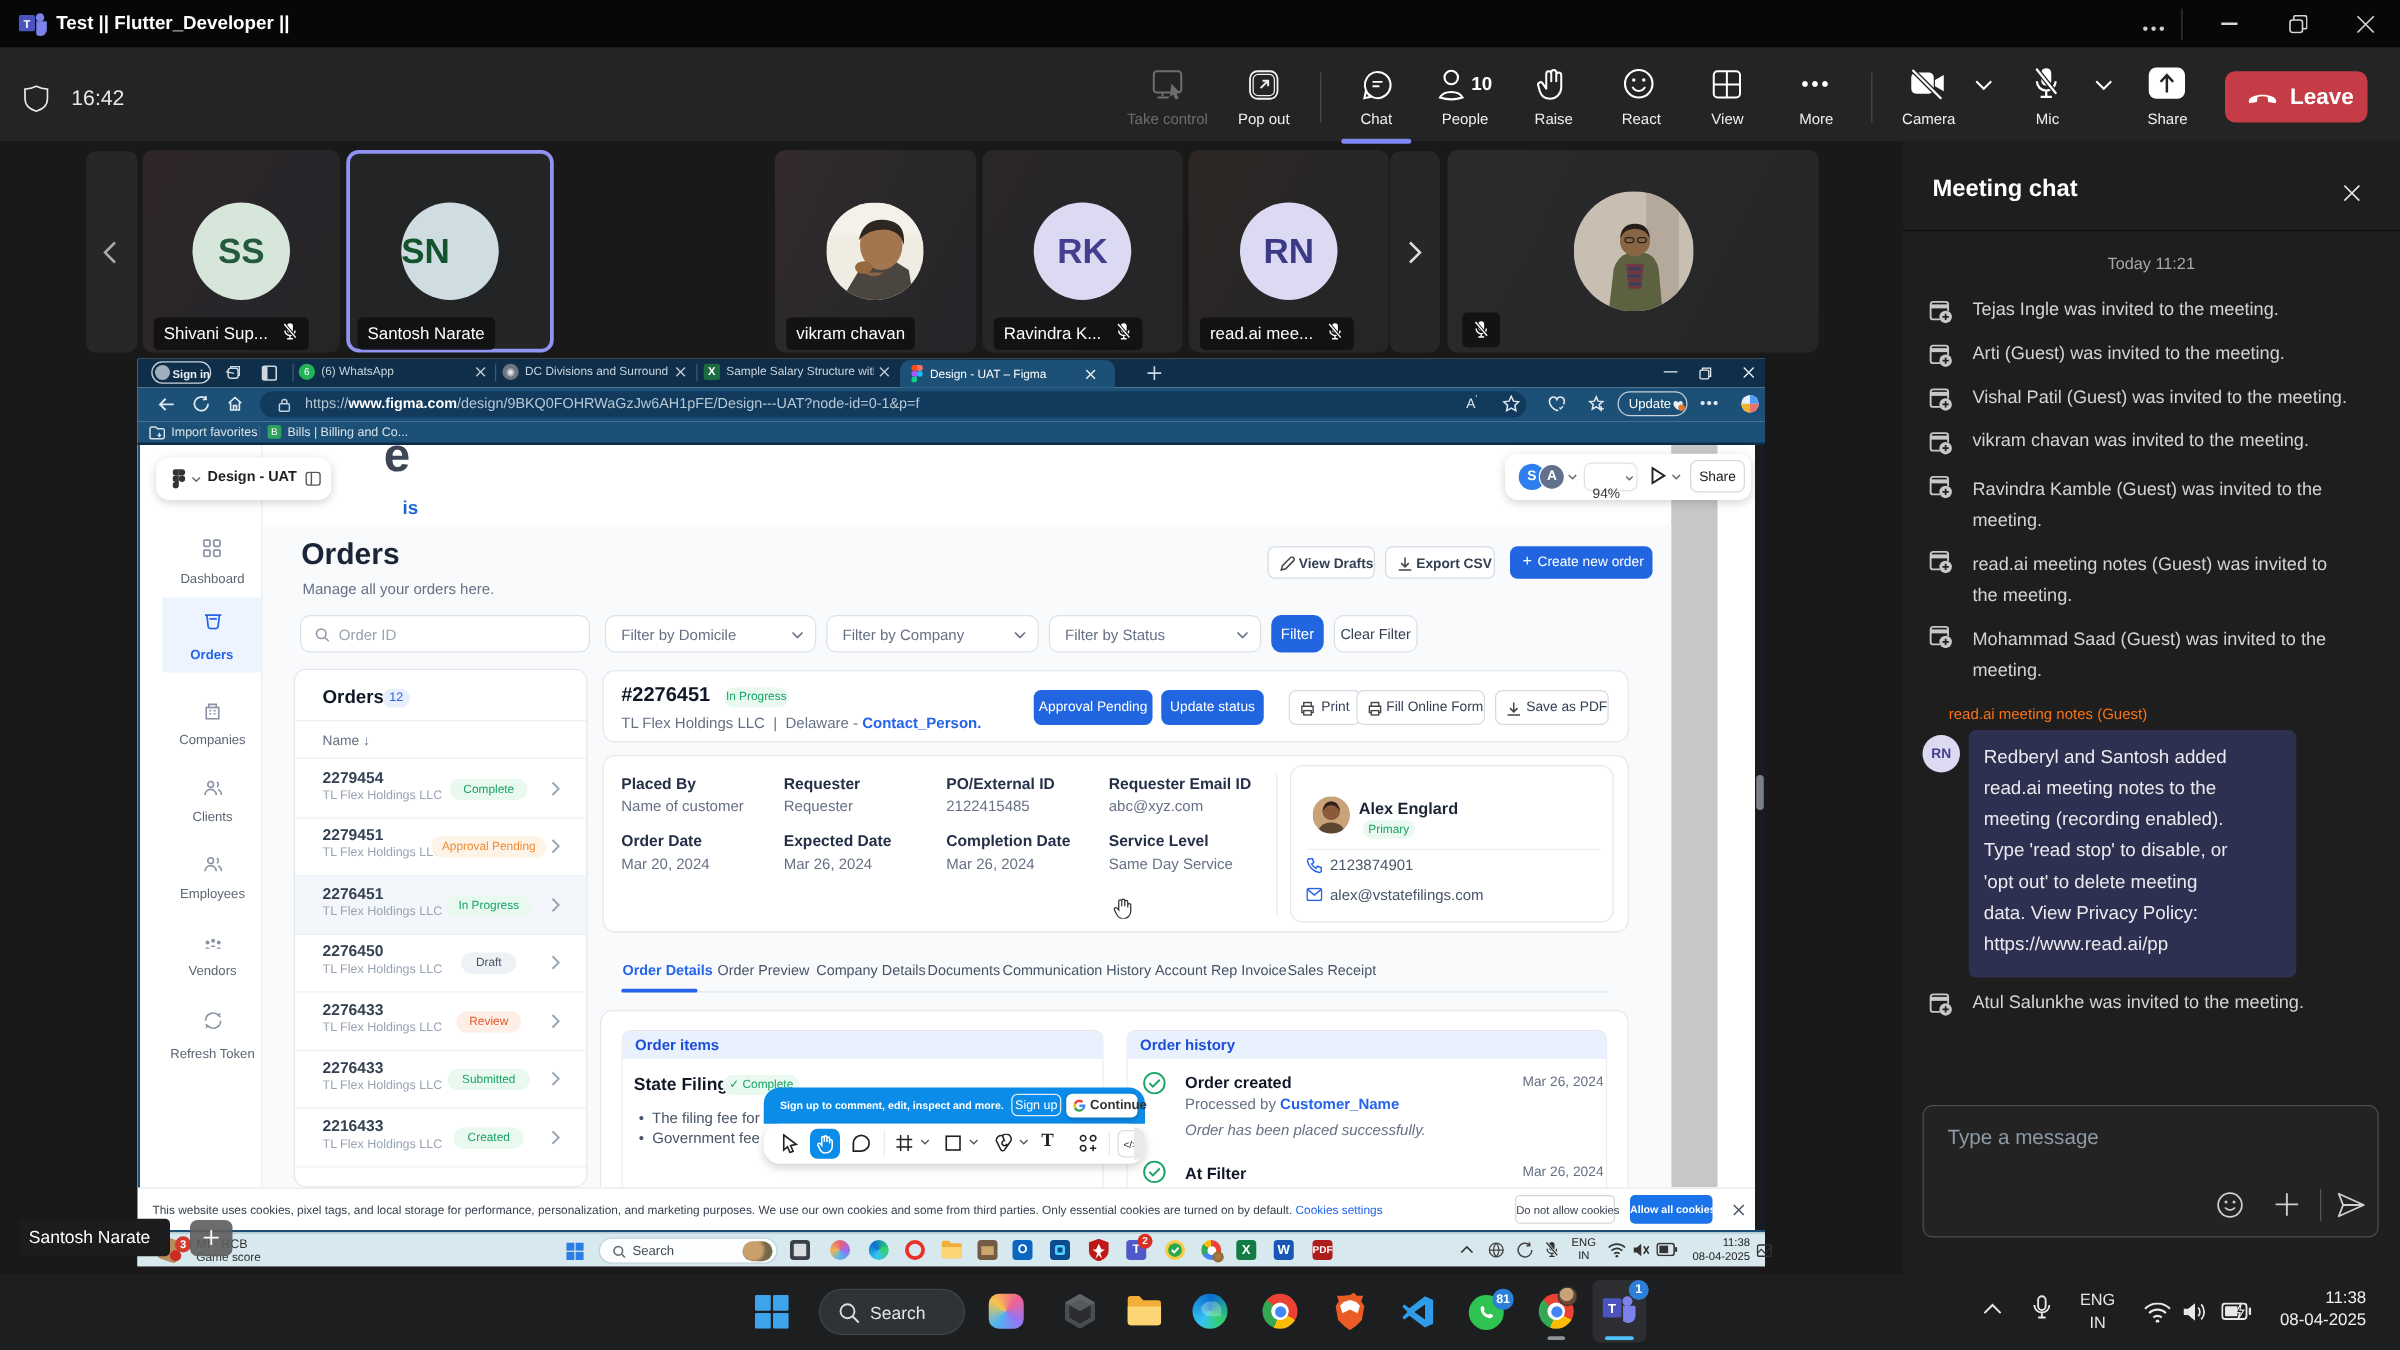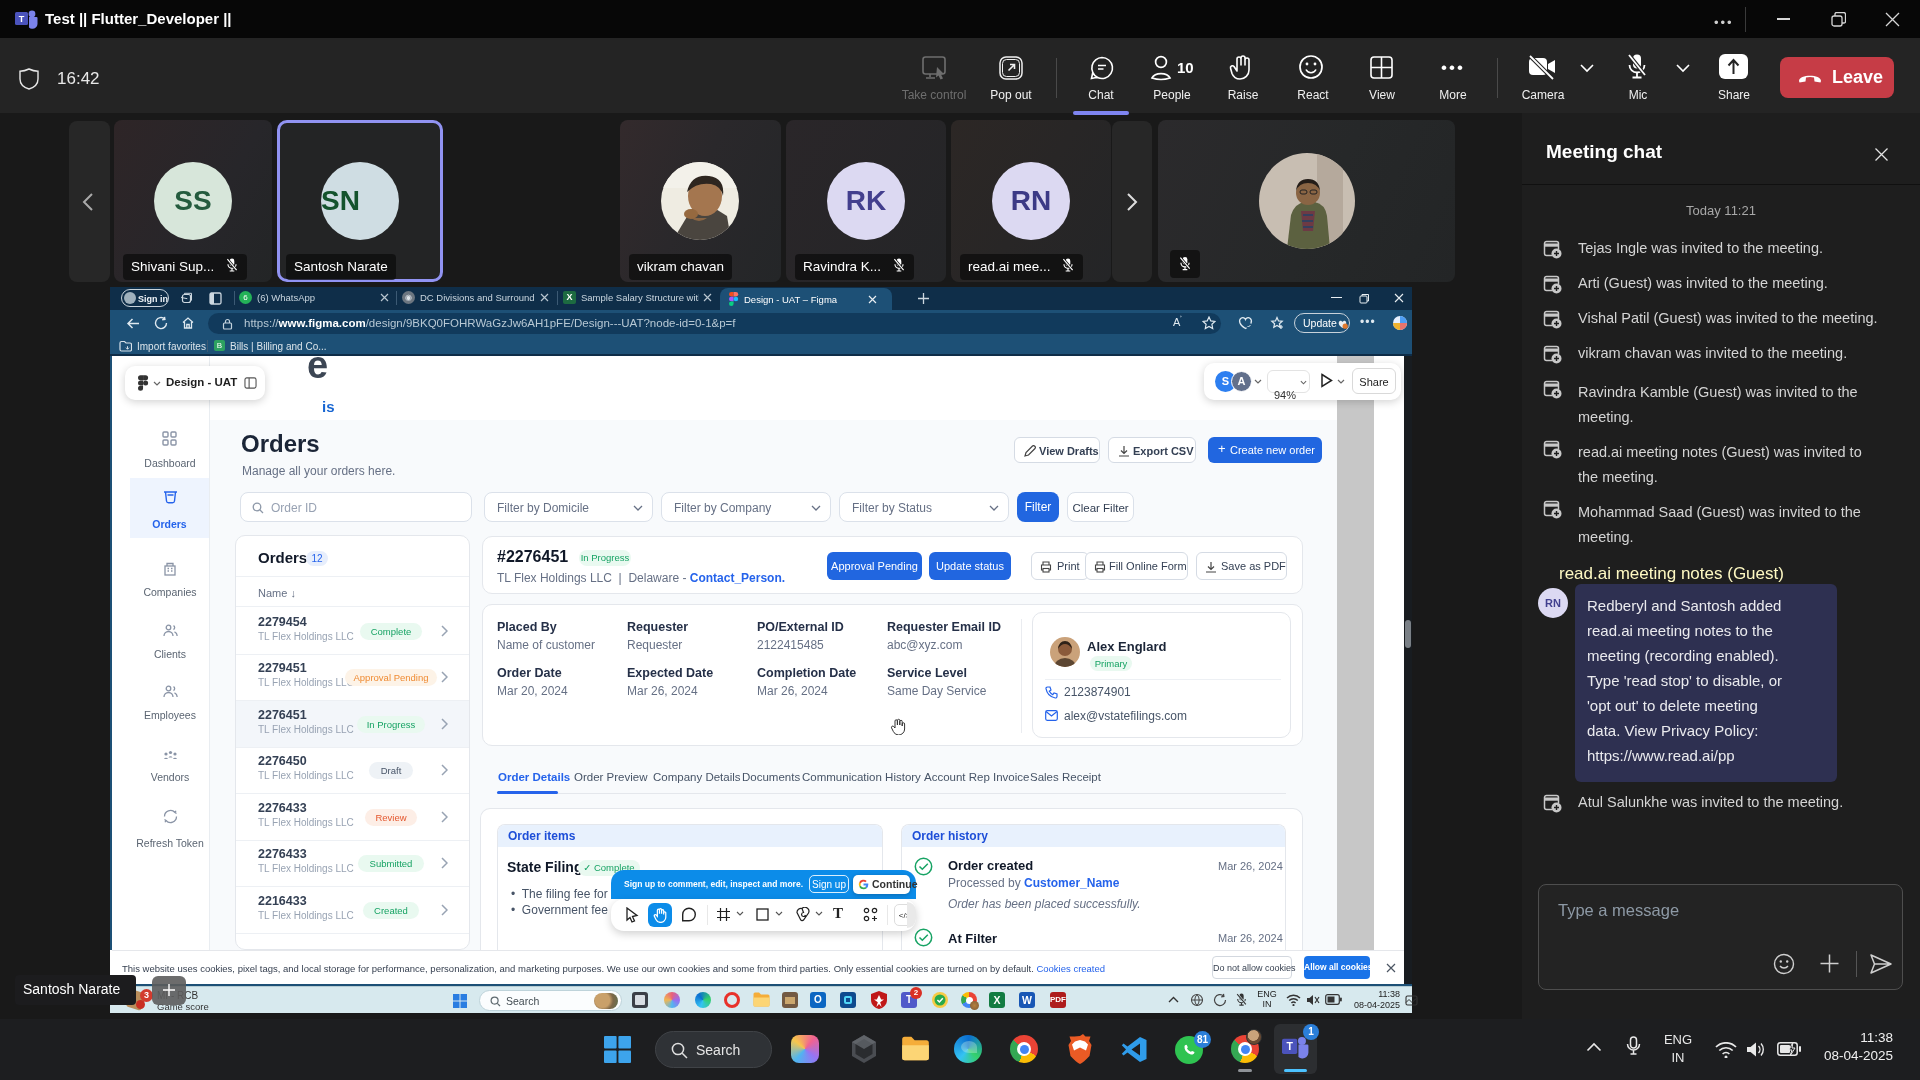--- a/index.html
+++ b/index.html
@@ -740,21 +740,21 @@
           <circle cx="3.5" cy="11.5" r="2.2" fill="none" stroke="#222" stroke-width="1.2"></circle>
           <path d="M11.5 9 v5 M9 11.5 h5" stroke="#222" stroke-width="1.2"></path>
         </svg>
       <div class="abs" style="left:276px;top:6px;width:1px;height:20px;background:#e8e8e8;"></div>
       <div class="abs" style="left:283px;top:5px;width:21px;height:22px;border:1px solid #ddd;border-radius:5px;font-size:8px;color:#222;text-align:center;line-height:22px;">&lt;/&gt;</div>
       <div class="abs" style="left:296px;top:3px;width:9px;height:26px;background:#e9e9e9;border-radius:0 12px 12px 0;"></div>
     </div>
   </div>
 
   <div class="abs" id="cookie" style="left:2px;top:663px;width:1292px;height:34px;background:#fff;border-top:1px solid #e5e7eb;">
-    <div class="abs" style="left:10px;top:12px;font-size:9.5px;color:#374151;white-space:nowrap;">This website uses cookies, pixel tags, and local storage for performance, personalization, and marketing purposes. We use our own cookies and some from third parties. Only essential cookies are turned on by default. <span style="color:#2563eb;">Cookies created</span></div>
+    <div class="abs" style="left:10px;top:12px;font-size:9.5px;color:#374151;white-space:nowrap;">This website uses cookies, pixel tags, and local storage for performance, personalization, and marketing purposes. We use our own cookies and some from third parties. Only essential cookies are turned on by default. <span style="color:#2563eb;">Cookies settings</span></div>
     <div class="abs" style="left:1100px;top:5px;width:80px;height:23px;background:#fff;border:1px solid #d3d8df;border-radius:4px;font-size:9px;color:#374151;text-align:center;line-height:23px;white-space:nowrap;">Do not allow cookies</div>
     <div class="abs" style="left:1192px;top:5px;width:66px;height:23px;background:#1a73e8;border-radius:4px;font-size:8.5px;color:#fff;font-weight:bold;text-align:center;line-height:23px;white-space:nowrap;">Allow all cookies</div>
     <svg class="abs" style="left:1274px;top:12px;" width="10" height="10" viewBox="0 0 10 10">
         <path d="M1 1 L9 9 M9 1 L1 9" stroke="#4b5563" stroke-width="1.2"></path>
       </svg>
   </div>
   <div class="abs" style="left:0;top:697px;width:1302px;height:2px;background:#1d5076;"></div>
 
   <div class="abs" style="left:1294px;top:69px;width:8px;height:628px;background:#181c20;"></div>
   <div class="abs" style="left:1295px;top:333px;width:6px;height:28px;background:#7a8086;border-radius:3px;"></div>
@@ -928,21 +928,21 @@
   <div class="abs" style="left:56px;top:327px;width:302px;font-size:14.5px;color:#d4d4d4;line-height:25px;">read.ai meeting notes (Guest) was invited to the meeting.</div>
 
   <svg class="abs" style="left:21px;top:387px;" width="19" height="19" viewBox="0 0 19 19">
       <path d="M15.5 9 V3.5 a2 2 0 0 0 -2-2 h-10 a2 2 0 0 0 -2 2 v10 a2 2 0 0 0 2 2 H9" fill="none" stroke="#c8c8c8" stroke-width="1.5"></path>
       <rect x="1.5" y="3.5" width="14" height="3.2" fill="#c8c8c8"></rect>
       <circle cx="13.5" cy="13.5" r="5" fill="#c8c8c8"></circle>
       <path d="M13.5 11 v5 M11 13.5 h5" stroke="#1e1e1e" stroke-width="1.4"></path>
     </svg>
   <div class="abs" style="left:56px;top:387px;width:320px;font-size:14.5px;color:#d4d4d4;line-height:25px;">Mohammad Saad (Guest) was invited to the meeting.</div>
 
-  <div class="abs" style="left:37px;top:451px;font-size:17px;color:#fef9c3;">read.ai meeting notes (Guest)</div>
+  <div class="abs" style="left:37px;top:451px;font-size:12px;color:#f97316;">read.ai meeting notes (Guest)</div>
   <div class="abs" style="left:16px;top:475px;width:30px;height:30px;border-radius:50%;background:#dcd9f2;color:#42408f;font-size:11px;font-weight:bold;text-align:center;line-height:30px;">RN</div>
   <div class="abs" style="left:53px;top:471px;width:262px;height:198px;background:#2e3051;border-radius:6px;">
     <div class="abs" style="left:12px;top:9px;width:240px;font-size:15px;color:#eaeaee;line-height:25px;">Redberyl and Santosh added<br>read.ai meeting notes to the<br>meeting (recording enabled).<br>Type 'read stop' to disable, or<br>'opt out' to delete meeting<br>data. View Privacy Policy:<br>https://www.read.ai/pp</div>
   </div>
 
   <svg class="abs" style="left:21px;top:681px;" width="19" height="19" viewBox="0 0 19 19">
       <path d="M15.5 9 V3.5 a2 2 0 0 0 -2-2 h-10 a2 2 0 0 0 -2 2 v10 a2 2 0 0 0 2 2 H9" fill="none" stroke="#c8c8c8" stroke-width="1.5"></path>
       <rect x="1.5" y="3.5" width="14" height="3.2" fill="#c8c8c8"></rect>
       <circle cx="13.5" cy="13.5" r="5" fill="#c8c8c8"></circle>
       <path d="M13.5 11 v5 M11 13.5 h5" stroke="#1e1e1e" stroke-width="1.4"></path>

